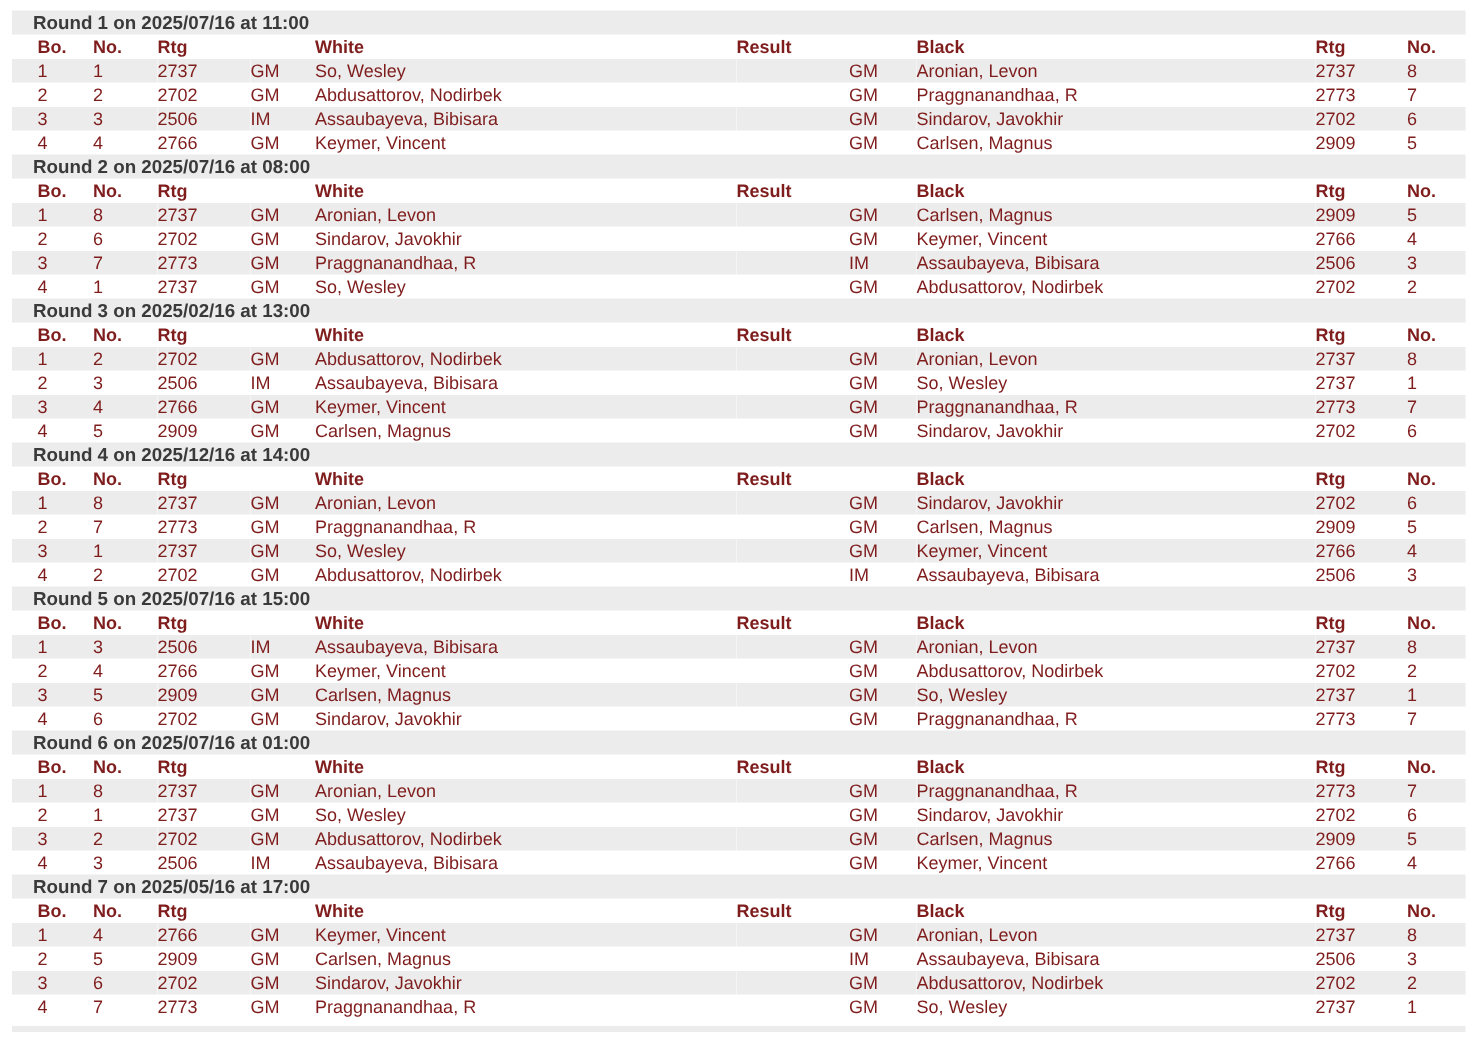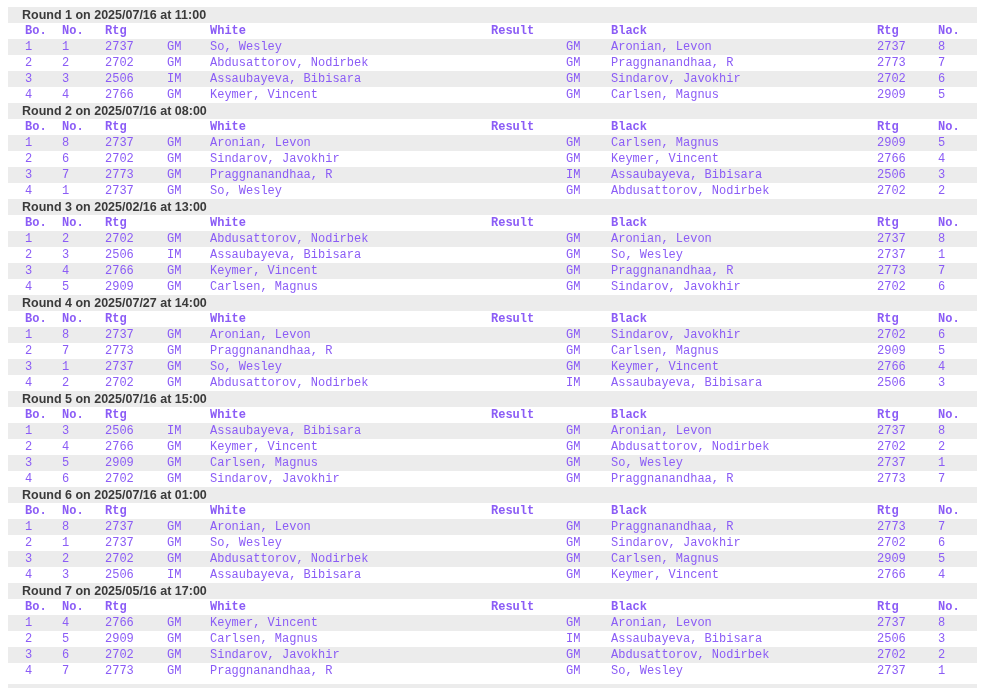--- a/index.html
+++ b/index.html
@@ -24,22 +24,21 @@
     line-height: 16px;
     padding-left: 14px;
     color: #3a3a3a;
     white-space: nowrap;
   }
   table.pairings {
     border-collapse: collapse;
     table-layout: fixed;
     width: 969px;
     font-size: 12px;
-    color: #8b5cf6;
-    font-family: Liberation Mono, monospace;
+    color: #7f1d1d;
   }
   table.pairings th,
   table.pairings td {
     height: 16px;
     line-height: 16px;
     padding: 0;
     text-align: left;
     vertical-align: middle;
     white-space: nowrap;
     overflow: hidden;
@@ -322,21 +321,21 @@
     <td>GM</td>
     <td>Sindarov, Javokhir</td>
     <td>2702</td>
     <td>6</td>
   </tr>
 </tbody>
     </table>
   </section>
 
   <section class="round">
-    <div class="round-header">Round 4 on 2025/07/27 at 14:00</div>
+    <div class="round-header">Round 4 on 2025/12/16 at 14:00</div>
     <table class="pairings">
       <colgroup>
         <col class="c-bo">
             <col class="c-no">
             <col class="c-rtg">
             <col class="c-wtitle">
             <col class="c-white">
         <col class="c-result">
             <col class="c-btitle">
             <col class="c-black">

